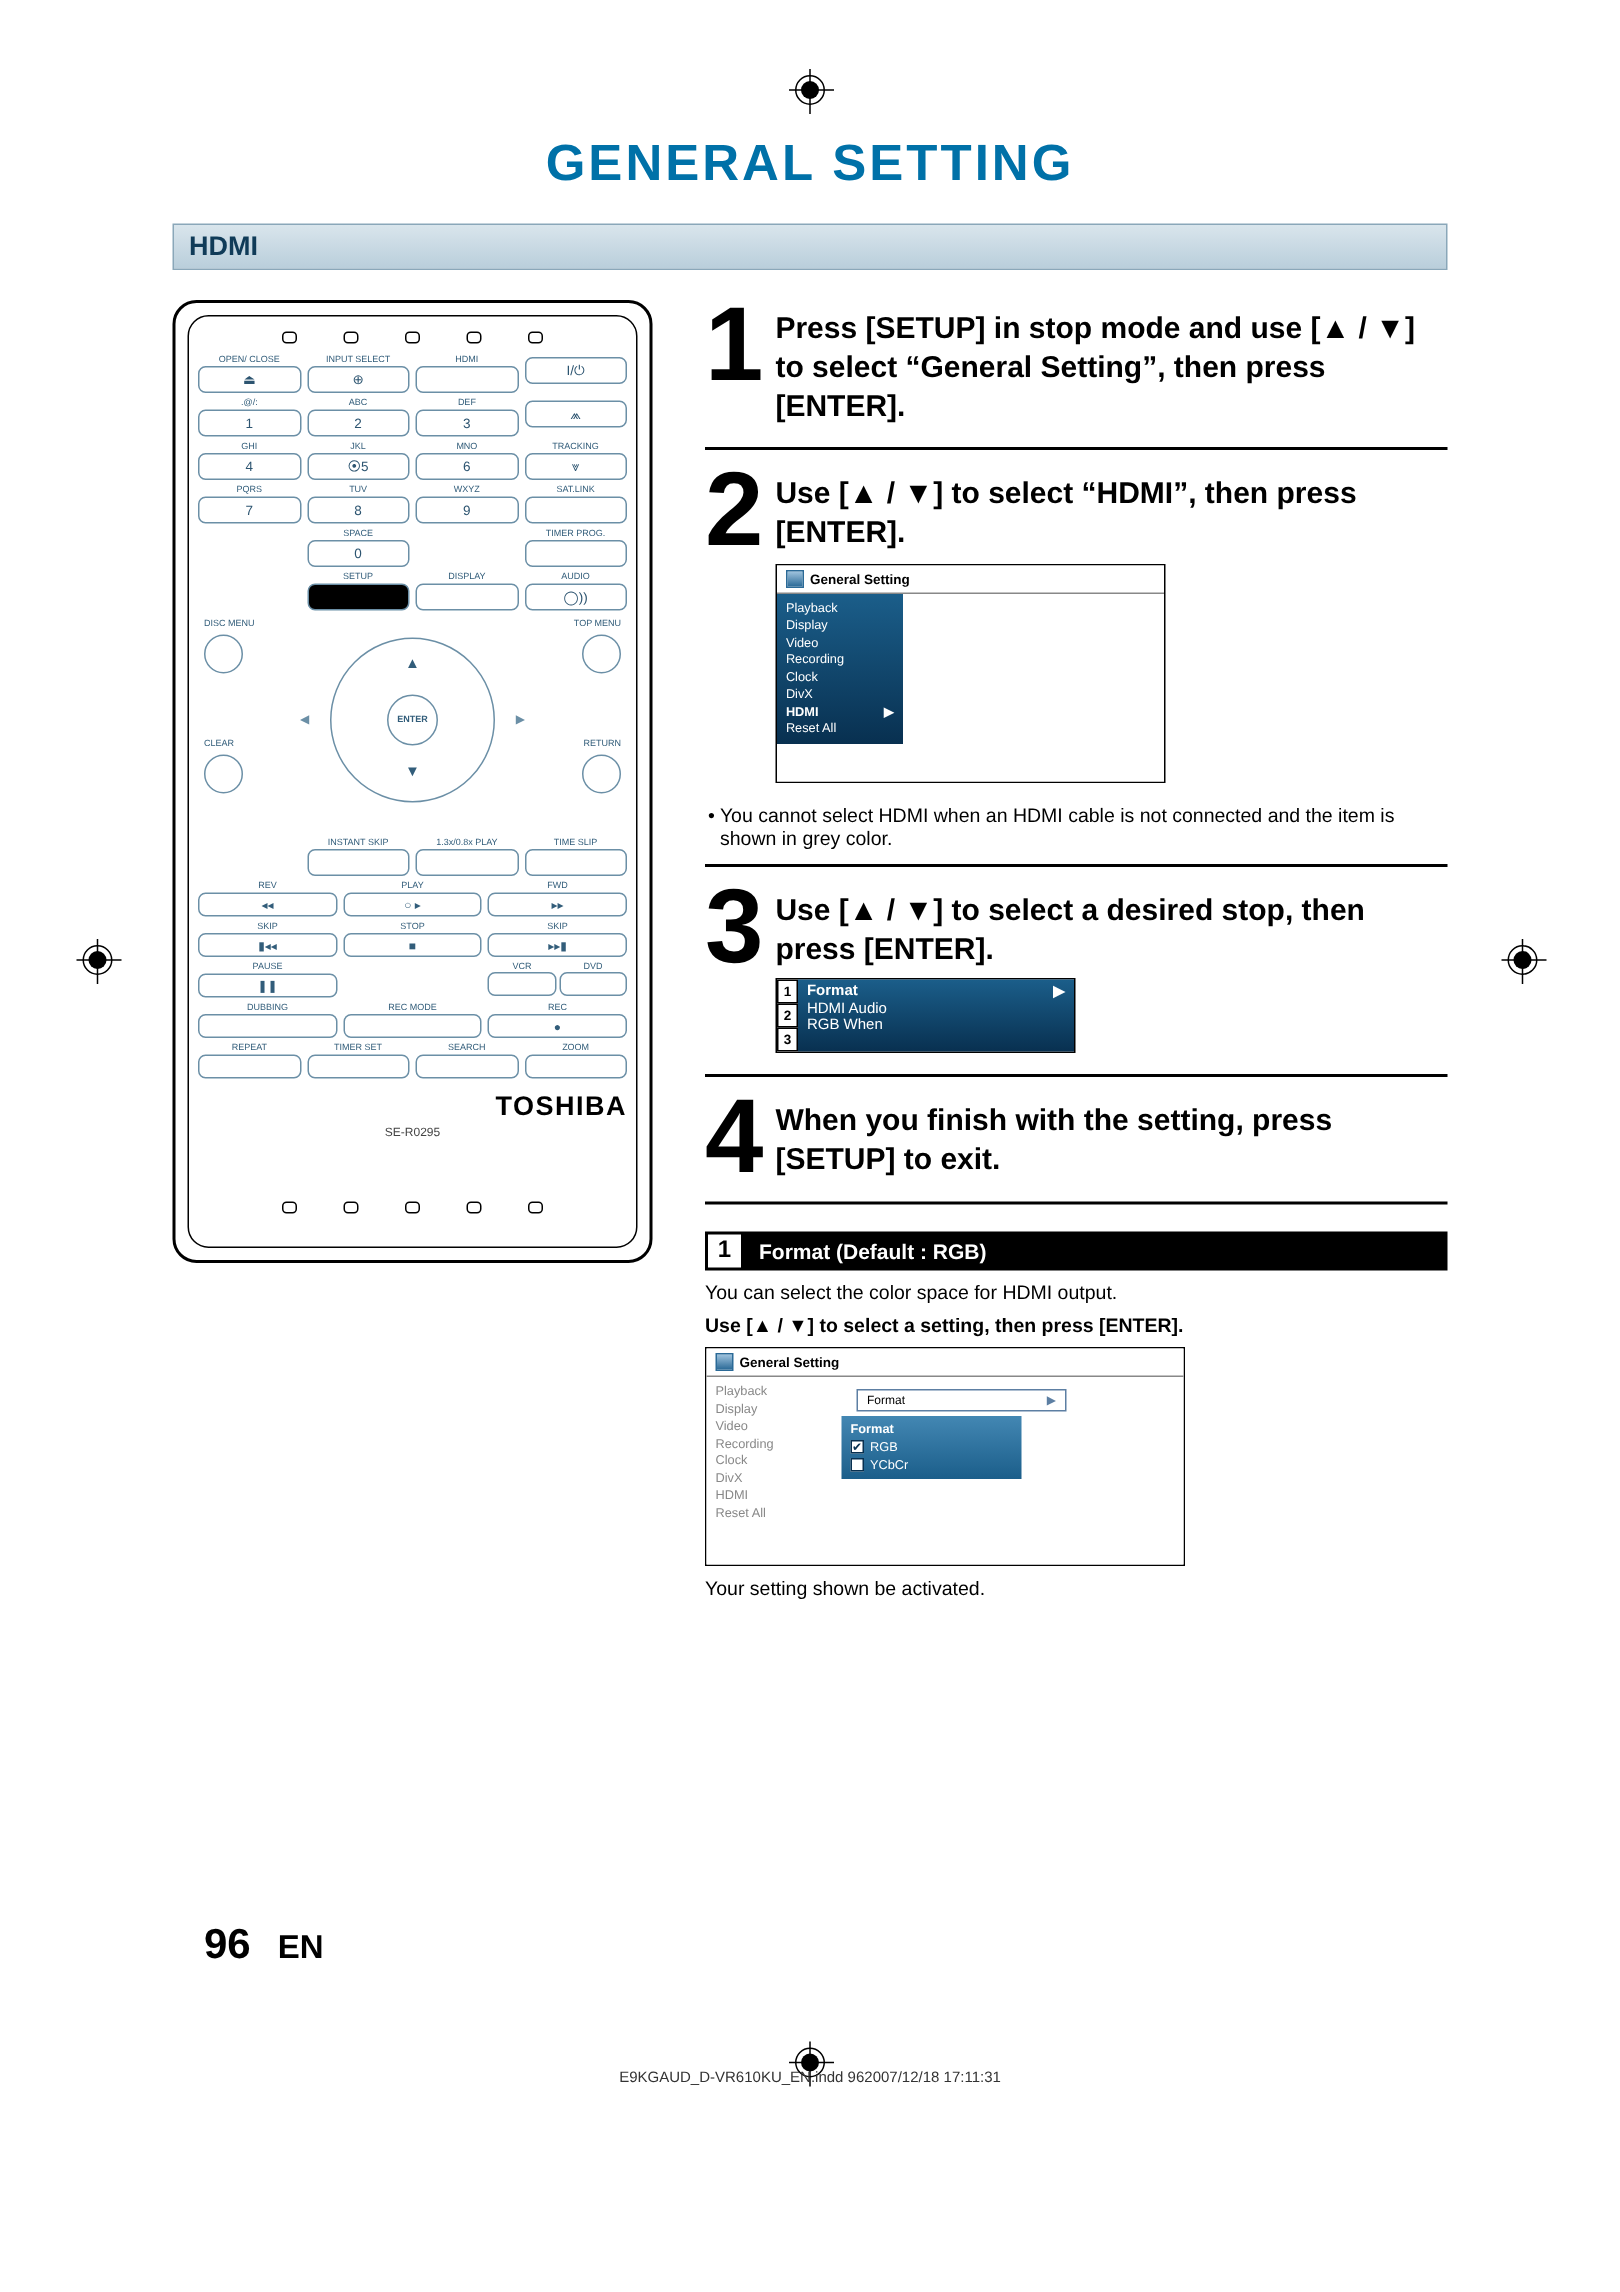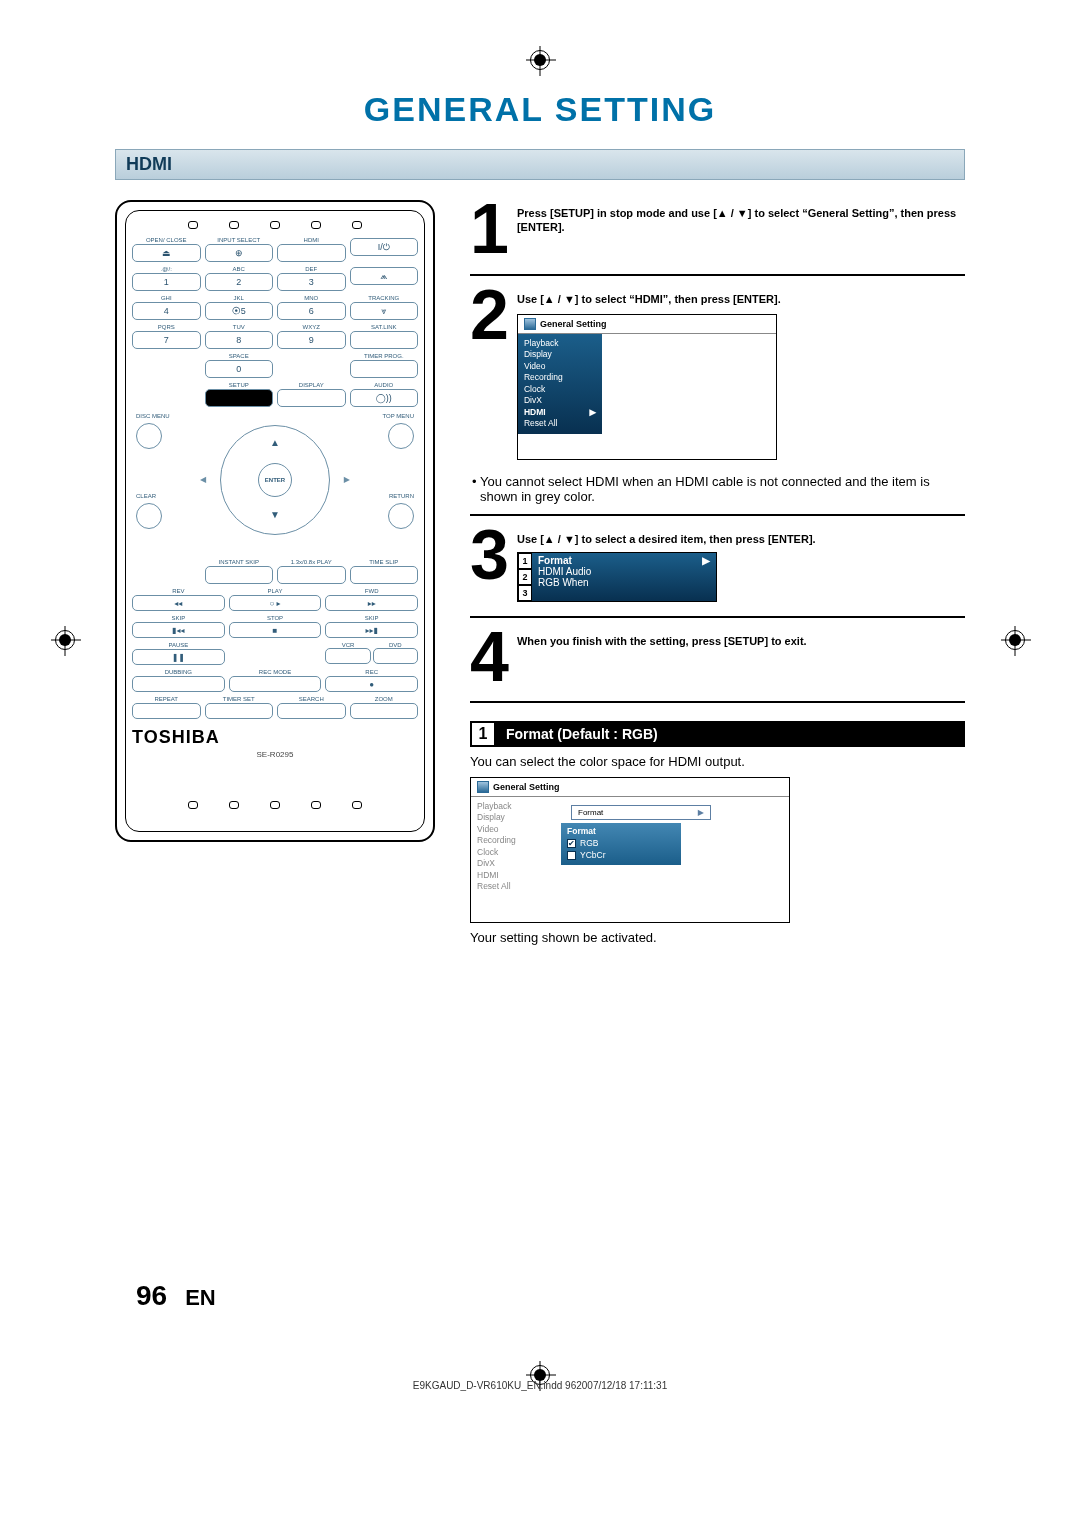--- a/index.html
+++ b/index.html
@@ -54,28 +54,28 @@
   .tri-lf { position:absolute; left:68px; top:62px; font-size:8px; color:#6b8fa6;}
   .tri-rt { position:absolute; right:68px; top:62px; font-size:8px; color:#6b8fa6;}
 
   .row3 { display:grid; grid-template-columns:repeat(3,1fr); gap:4px; font-size:6px; text-align:center; color:#325d7a; margin-bottom:4px;}
   .row3 .cell{display:flex; flex-direction:column; gap:1px;}
   .row3 .key{ border:1px solid #6b8fa6; border-radius:5px; height:16px; display:flex; align-items:center; justify-content:center; font-size:8px;}
   .row4 { display:grid; grid-template-columns:repeat(4,1fr); gap:4px; font-size:6px; text-align:center; color:#325d7a; margin-bottom:4px;}
   .row4 .cell{display:flex; flex-direction:column; gap:1px;}
   .row4 .key{ border:1px solid #6b8fa6; border-radius:5px; height:16px;}
 
-  .brand { text-align:left; font-weight:bold; font-size:18px; letter-spacing:1px; margin-top:8px; }
+  .brand { text-align:right; font-weight:bold; font-size:18px; letter-spacing:1px; margin-top:8px; }
   .model { text-align:center; font-size:8px; color:#444; margin-top:2px; }
 
   
   .step { display:flex; gap:8px; margin-bottom: 14px; }
   .step-num { font-size: 70px; font-weight: 900; line-height: 0.85; }
   .step-body { flex:1; padding-top:6px; }
-  .step-head { font-weight: bold; font-size: 11px; line-height: 1.3; }
+  .step-head { font-weight: bold; font-size: 20px; line-height: 1.3; }
   .note { font-size: 13px; margin: 8px 0 6px 0; padding-left: 10px; text-indent: -8px; }
   .step-sep { height:2px; background:#000; margin:10px 0; }
 
   .menu-box { border:1px solid #000; width: 260px; background:#fff; padding:0; font-size:9px; }
   .menu-title { background:#fff; padding:3px 6px; font-weight:bold; border-bottom:1px solid #888; display:flex; align-items:center; gap:4px;}
   .menu-title .icon { width:12px; height:12px; background: linear-gradient(#9fc3de,#2b6a97); border:1px solid #2b6a97;}
   .menu-body { display:flex; min-height:90px; }
   .menu-left { width: 84px; background: linear-gradient(#1b5e8a,#083050); color:#fff; padding:4px 6px; line-height:1.35; font-size:8.5px;}
   .menu-left .sel { color:#fff; font-weight:bold; display:flex; justify-content:space-between;}
   .menu-right { flex:1; background:#fff; }
@@ -409,21 +409,21 @@
             <div class="menu-foot"></div>
           </div>
         </div>
       </div>
       <div class="note">• You cannot select HDMI when an HDMI cable is not connected and the item is shown in grey color.</div>
       <div class="step-sep"></div>
 
       <div class="step">
         <div class="step-num">3</div>
         <div class="step-body">
-          <div class="step-head">Use [▲ / ▼] to select a desired item, then press [ENTER].</div>
+          <div class="step-head">Use [▲ / ▼] to select a desired stop, then press [ENTER].</div>
           <div style="height:6px;"></div>
           <div class="sub-menu">
             <div class="sub-nums">
                 <div>1</div>
                 <div>2</div>
                 <div>3</div>
               </div>
             <div class="sub-items">
               <div class="sel">
                   <span>Format</span>
@@ -443,20 +443,21 @@
             <div class="step-head">When you finish with the setting, press [SETUP] to exit.</div>
           </div>
       </div>
       <div class="step-sep"></div>
 
       <div class="setting-bar">
         <div class="num">1</div>
         <div class="label">Format (Default : RGB)</div>
       </div>
       <div class="body-text">You can select the color space for HDMI output.</div>
+      <div class="body-text bold">Use [▲ / ▼] to select a setting, then press [ENTER].</div>
 
       <div class="format-box">
         <div class="menu-title">
             <span class="icon"></span>
             <span>General Setting</span>
           </div>
         <div class="format-body">
           <div class="format-left">
             <div>Playback</div>
             <div>Display</div>

